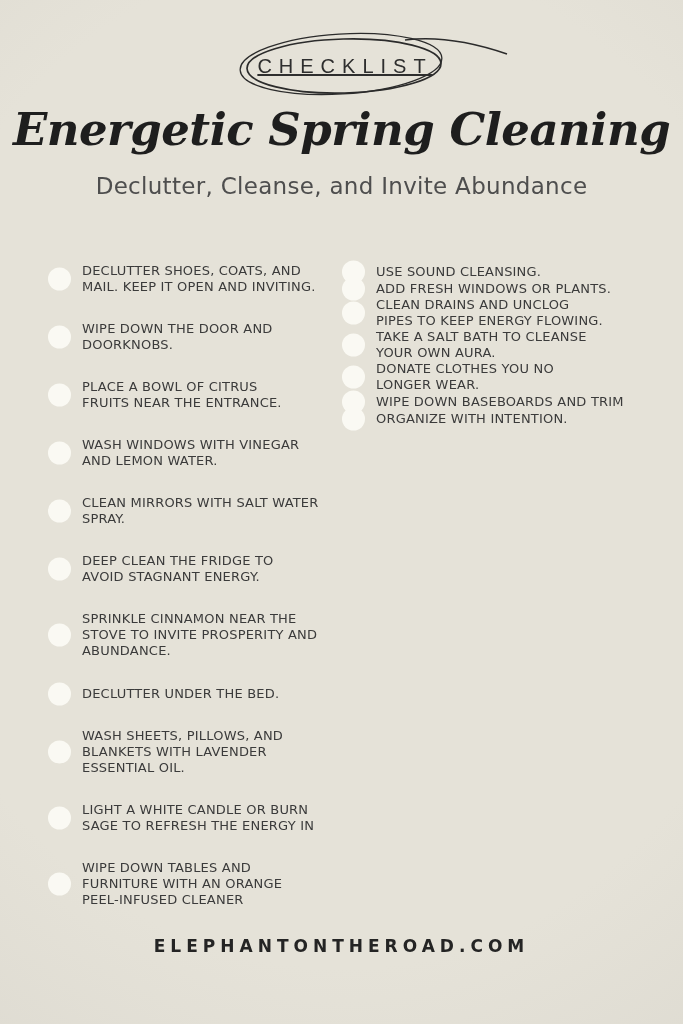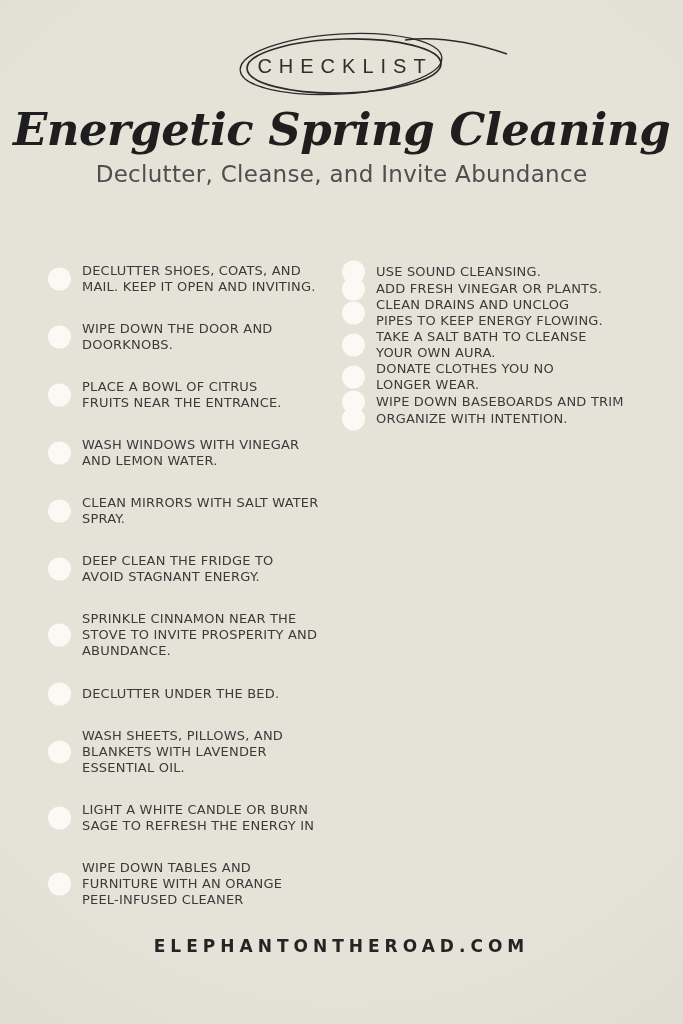--- a/index.html
+++ b/index.html
@@ -13,30 +13,30 @@
     font-family:"DejaVu Sans","Liberation Sans",sans-serif;
   }
   
   .badge-wrap{
     position:relative; width:350px; height:76px; margin:28px auto 0;
     display:flex; align-items:center; justify-content:center;
   }
   .badge-wrap svg{position:absolute; left:0; top:0;}
   .badge-label{
     position:relative; font-family:"Liberation Sans",sans-serif; font-weight:300;
-    font-size:20px; letter-spacing:7px; color:#2E2E2E; text-indent:7px;
+    font-size:20px; letter-spacing:7px; color:#2E2E2E; text-indent:7px;text-decoration:underline;
   }
   
   .title{
     margin:0; text-align:center;
     font-family:"DejaVu Serif","Liberation Serif",serif; font-style:italic; font-weight:700;
     font-size:45px; line-height:1.15; color:var(--title); letter-spacing:-0.5px;
   }
   .subtitle{
-    margin:5px 0 0; text-align:center; font-size:23px; font-weight:400;
+    margin:17px 0 0; text-align:center; font-size:23px; font-weight:400;
     color:var(--subtitle); letter-spacing:0.3px;
   }
   
   .columns{position:absolute; top:263px; left:48px; width:592px; display:flex;}
   .col{display:flex; flex-direction:column;}
   .col-left{width:294px; gap:26px;}
   .col-right{width:298px; }
   .item{position:relative; padding-left:34px; min-height:17px; display:flex; align-items:center;}
   .circle{
     position:absolute; left:0; top:50%; transform:translateY(-50%);
@@ -143,21 +143,21 @@
       </section>
     <section class="col col-right">
 
         <div class="item">
           <span class="circle"></span>
           <span class="item-text">USE SOUND CLEANSING.</span>
         </div>
 
         <div class="item">
           <span class="circle"></span>
-          <span class="item-text">ADD FRESH VINEGAR OR PLANTS.</span>
+          <span class="item-text">ADD FRESH WINDOWS OR PLANTS.</span>
         </div>
 
         <div class="item">
           <span class="circle"></span>
           <span class="item-text">CLEAN DRAINS AND UNCLOG
 PIPES TO KEEP ENERGY FLOWING.</span>
         </div>
 
         <div class="item">
           <span class="circle"></span>

